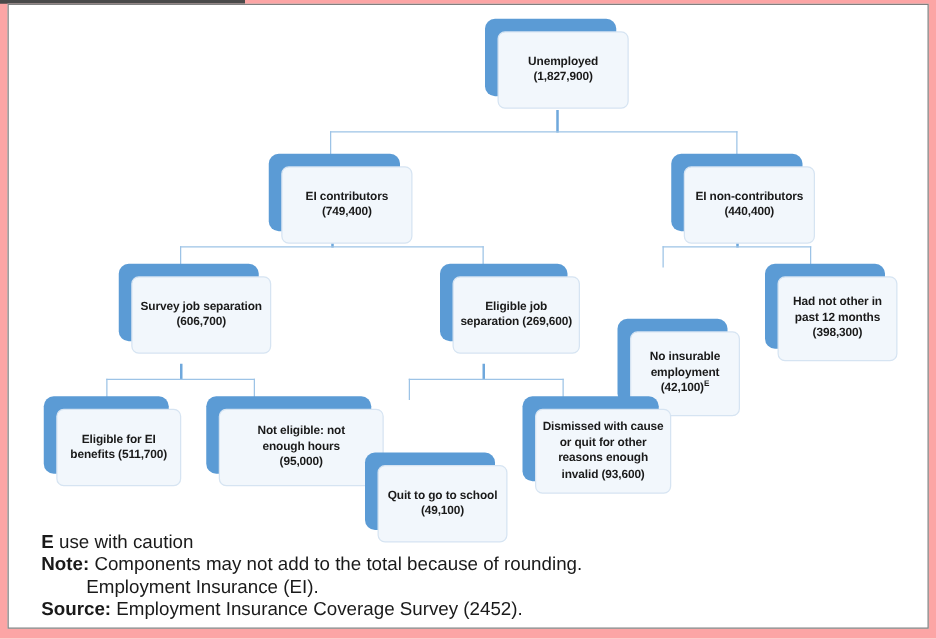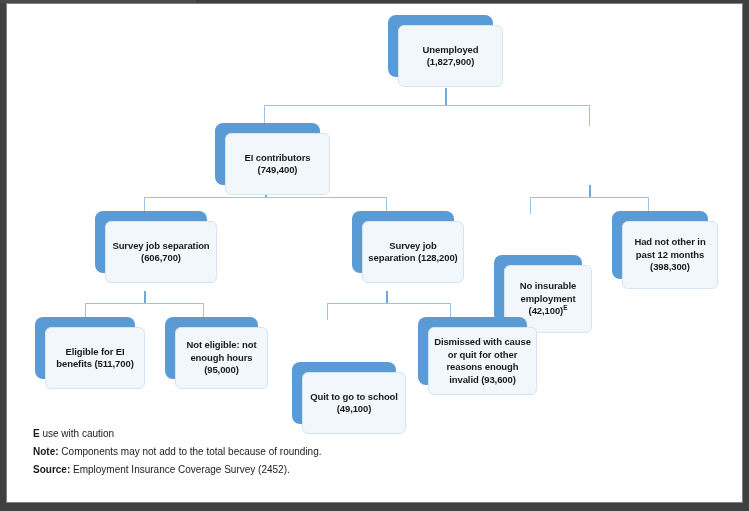--- a/index.html
+++ b/index.html
@@ -8,21 +8,21 @@
     background: #ffffff;
   }
   body {
     font-family: "Liberation Sans", sans-serif;
   }
   #screen {
     position: relative;
     width: 749px;
     height: 511px;
     overflow: hidden;
-    background: #404040;
+    background: #fca5a5;
   }
   
   #top-strip {
     position: absolute;
     left: 0px;
     top: 0px;
     width: 196px;
     height: 3px;
     background: #4a4a4a;
   }
@@ -107,21 +107,21 @@
     vertical-align: super;
     line-height: 0;
   }
 
   
   #footnotes {
     position: absolute;
     left: 26px;
     top: 421px;
     width: 660px;
-    font-size: 10px;
+    font-size: 15px;
     line-height: 18px;
     color: #1a1a1a;
   }
   #footnotes .fline { white-space: nowrap; }
   #footnotes .b { font-weight: bold; }
   #footnotes .indent { padding-left: 36px; }
 </style>
 </head>
 <body>
 
@@ -172,39 +172,49 @@
         <div class="outline"></div>
         <div class="shadow"></div>
         <div class="box">
           <div class="label">
             <span>EI contributors</span><br>
             <span>(749,400)</span>
           </div>
         </div>
       </div>
 
+      <div class="node" style="left:530px; top:119px; width:105px; height:62px;">
+        <div class="outline"></div>
+        <div class="shadow"></div>
+        <div class="box">
+          <div class="label">
+            <span>EI non-contributors</span><br>
+            <span>(440,400)</span>
+          </div>
+        </div>
+      </div>
 
       <div class="node" style="left:88px; top:207px; width:112px; height:62px;">
         <div class="outline"></div>
         <div class="shadow"></div>
         <div class="box">
           <div class="label">
             <span>Survey job separation</span><br>
             <span>(606,700)</span>
           </div>
         </div>
       </div>
 
       <div class="node" style="left:345px; top:207px; width:102px; height:62px;">
         <div class="outline"></div>
         <div class="shadow"></div>
         <div class="box">
           <div class="label">
-            <span>Survey job</span><br>
-            <span>separation (128,200)</span>
+            <span>Eligible job</span><br>
+            <span>separation (269,600)</span>
           </div>
         </div>
       </div>
 
       <div class="node" style="left:487px; top:207px; width:88px; height:68px;margin-top:44px;">
         <div class="outline"></div>
         <div class="shadow"></div>
         <div class="box">
           <div class="label">
             <span>No insurable</span><br>
@@ -230,21 +240,21 @@
         <div class="outline"></div>
         <div class="shadow"></div>
         <div class="box">
           <div class="label">
             <span>Eligible for EI</span><br>
             <span>benefits (511,700)</span>
           </div>
         </div>
       </div>
 
-      <div class="node" style="left:158px; top:313px; width:93px; height:62px;">
+      <div class="node" style="left:158px; top:313px; width:93px; height:62px;padding-left:39px;">
         <div class="outline"></div>
         <div class="shadow"></div>
         <div class="box">
           <div class="label">
             <span>Not eligible: not</span><br>
             <span>enough hours</span><br>
             <span>(95,000)</span>
           </div>
         </div>
       </div>
@@ -275,20 +285,23 @@
 
       <div id="footnotes">
         <div class="fline">
           <span class="b">E</span>
           <span>use with caution</span>
         </div>
         <div class="fline">
           <span class="b">Note:</span>
           <span>Components may not add to the total because of rounding.</span>
         </div>
+        <div class="fline indent">
+          <span>Employment Insurance (EI).</span>
+        </div>
         <div class="fline">
           <span class="b">Source:</span>
           <span>Employment Insurance Coverage Survey (2452).</span>
         </div>
       </div>
 
     </div>
   </div>
 </div>
 

